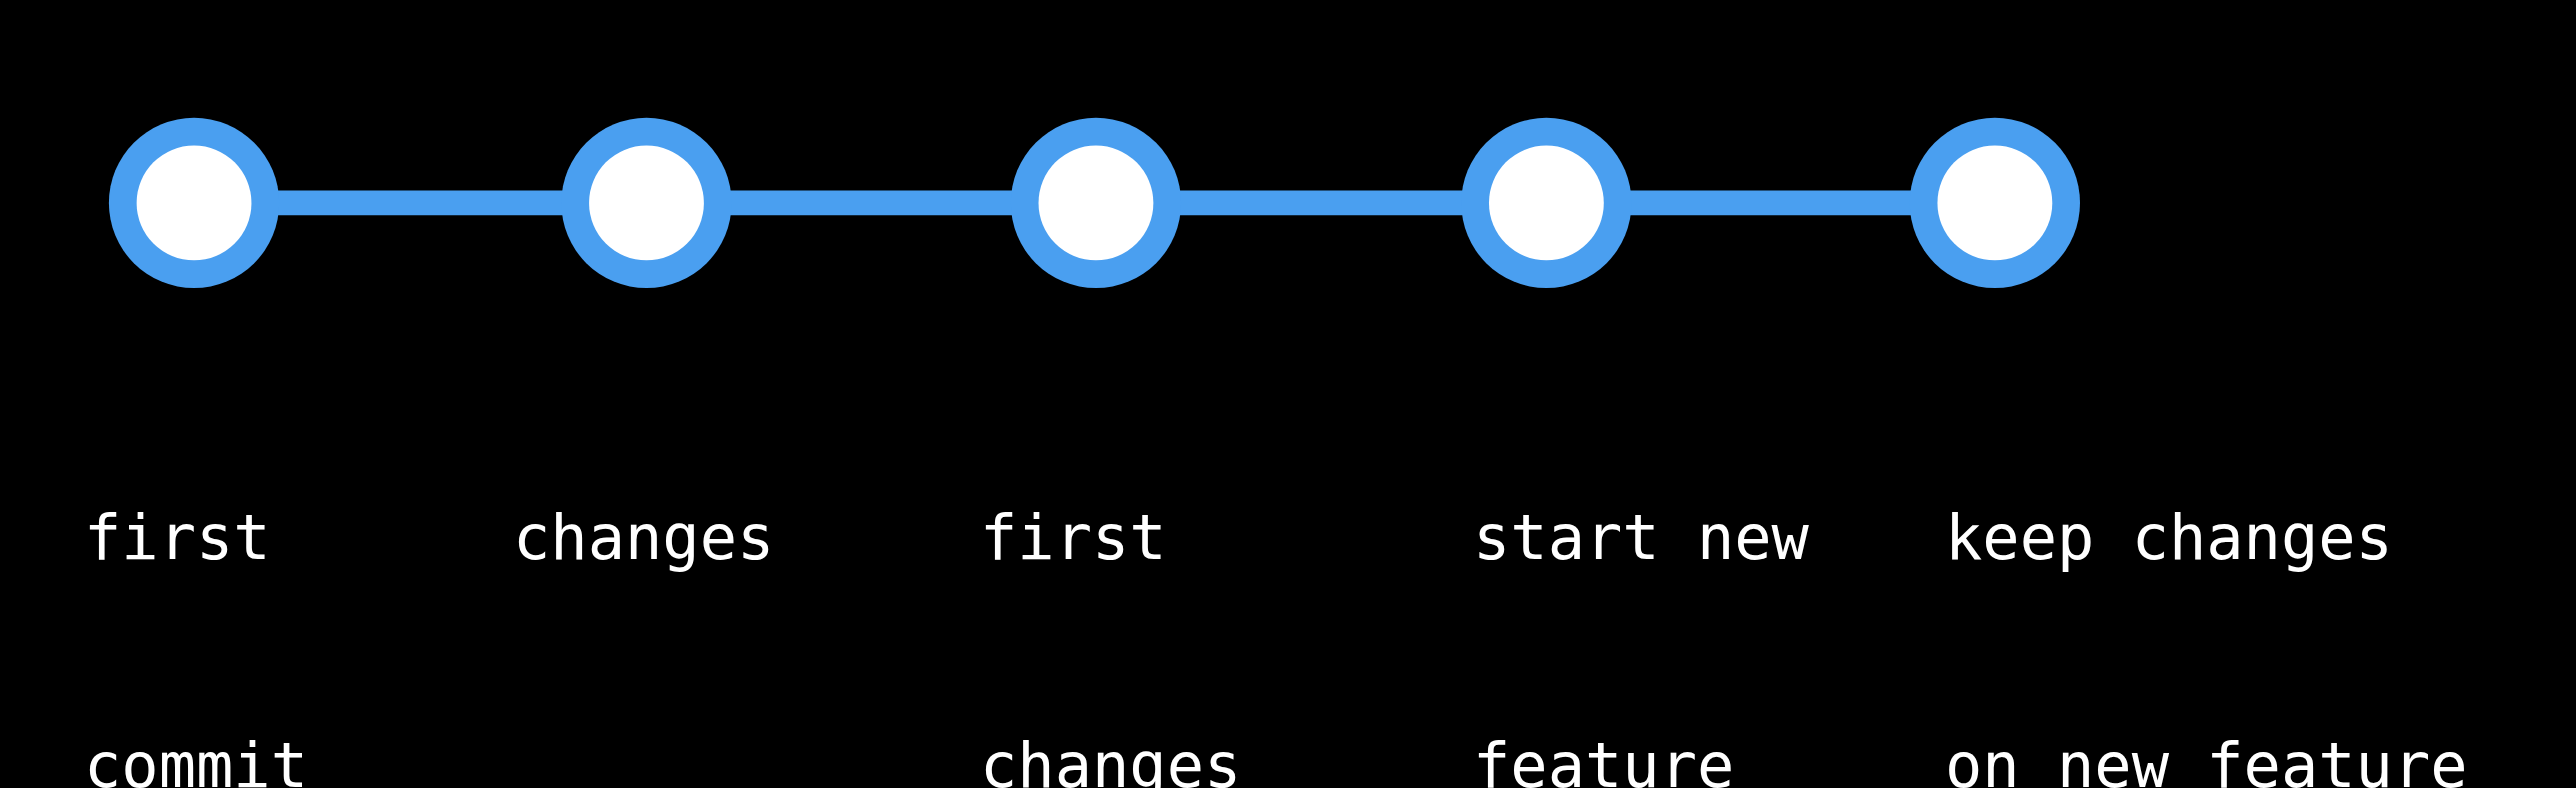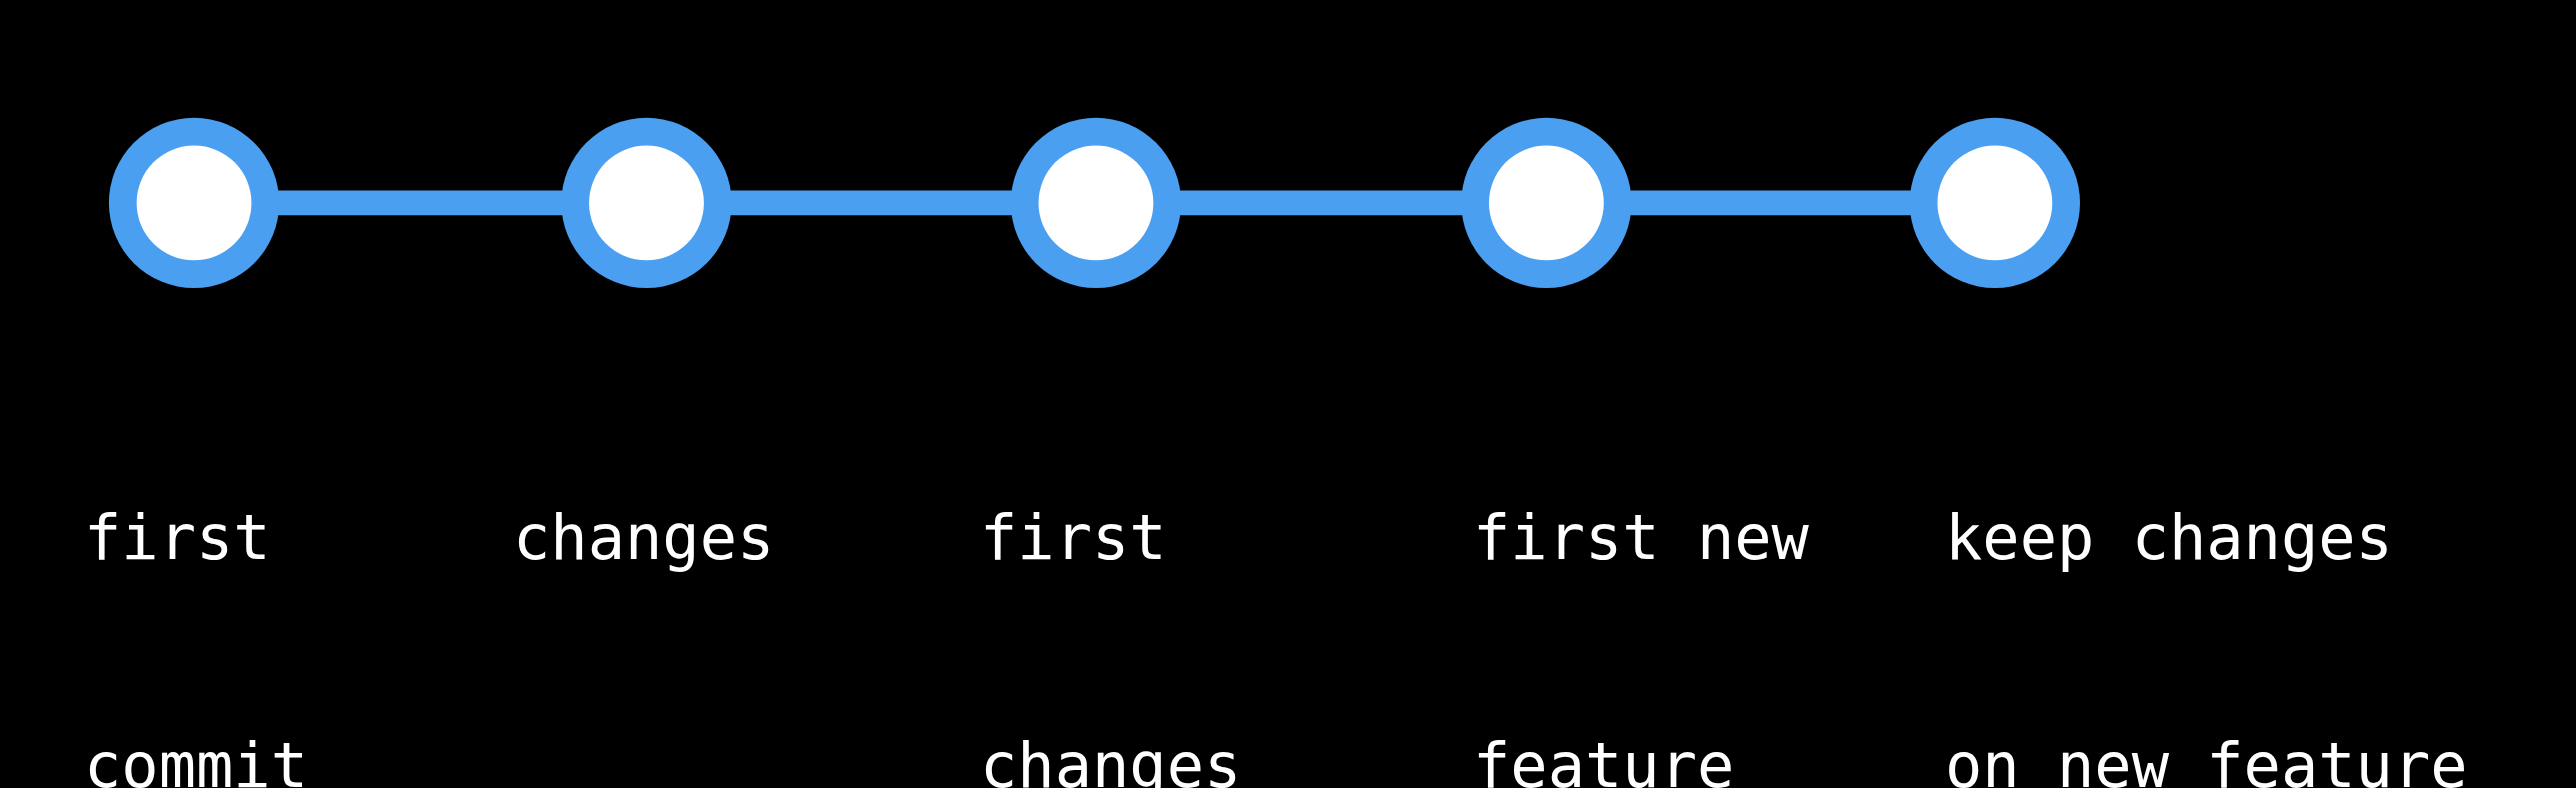--- a/index.html
+++ b/index.html
@@ -75,21 +75,21 @@
   <div class="commit-label" style="left:513px; top:348px;">
     <span class="label-line">changes</span>
   </div>
 
   <div class="commit-label" style="left:980px; top:348px;">
     <span class="label-line">first</span>
     <span class="label-line">changes</span>
   </div>
 
   <div class="commit-label" style="left:1473px; top:348px;">
-    <span class="label-line">first new</span>
+    <span class="label-line">start new</span>
     <span class="label-line">feature</span>
   </div>
 
   <div class="commit-label" style="left:1945px; top:348px;">
     <span class="label-line">keep changes</span>
     <span class="label-line">on new feature</span>
   </div>
 
 </div>
 

